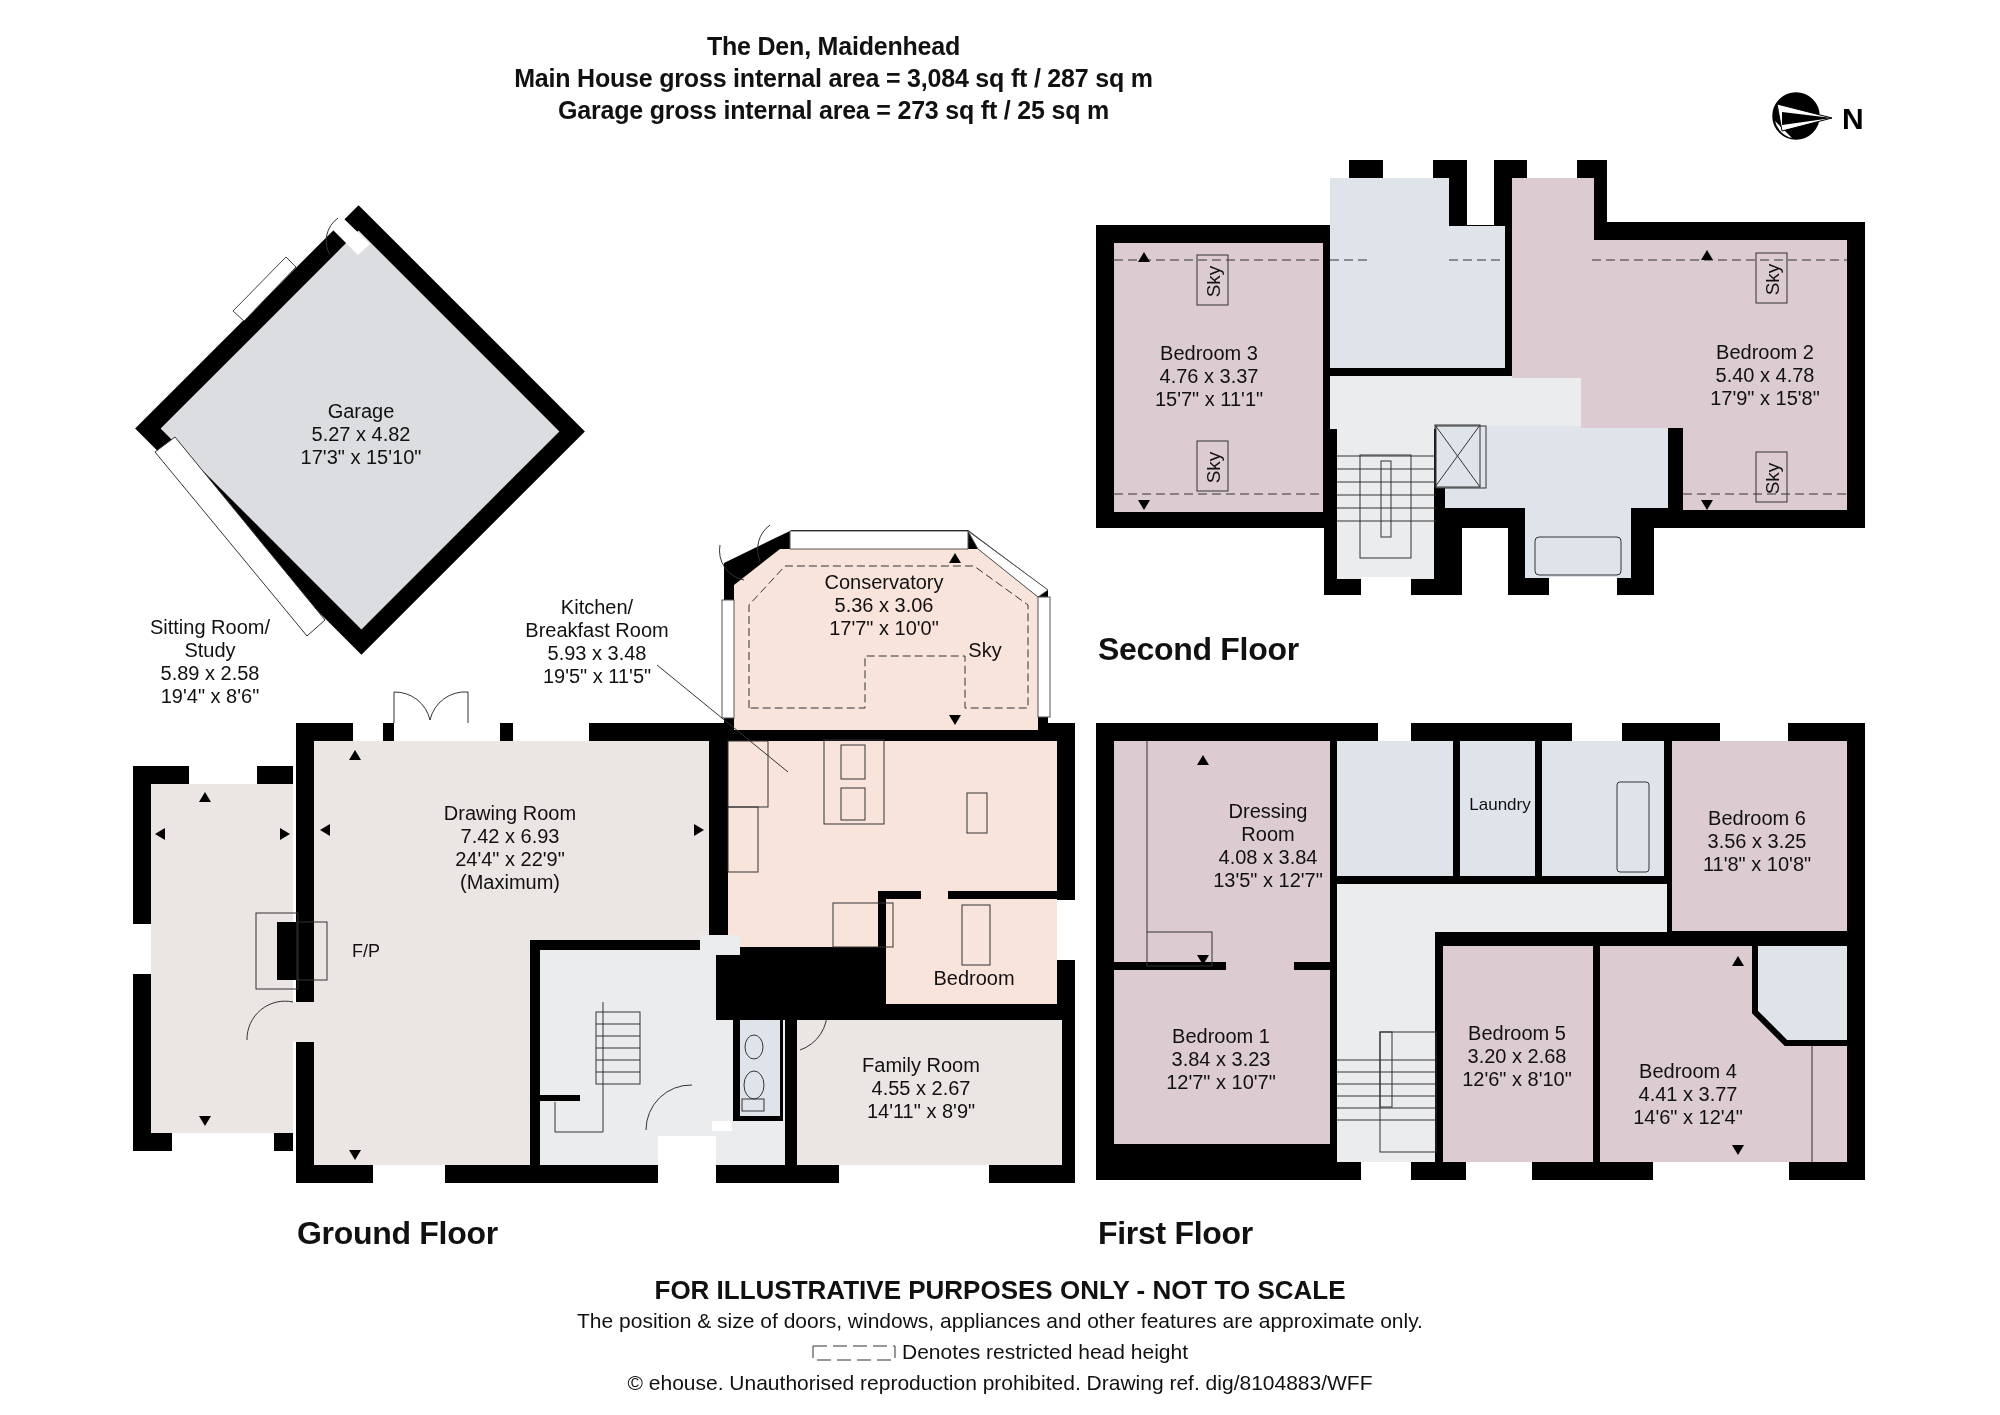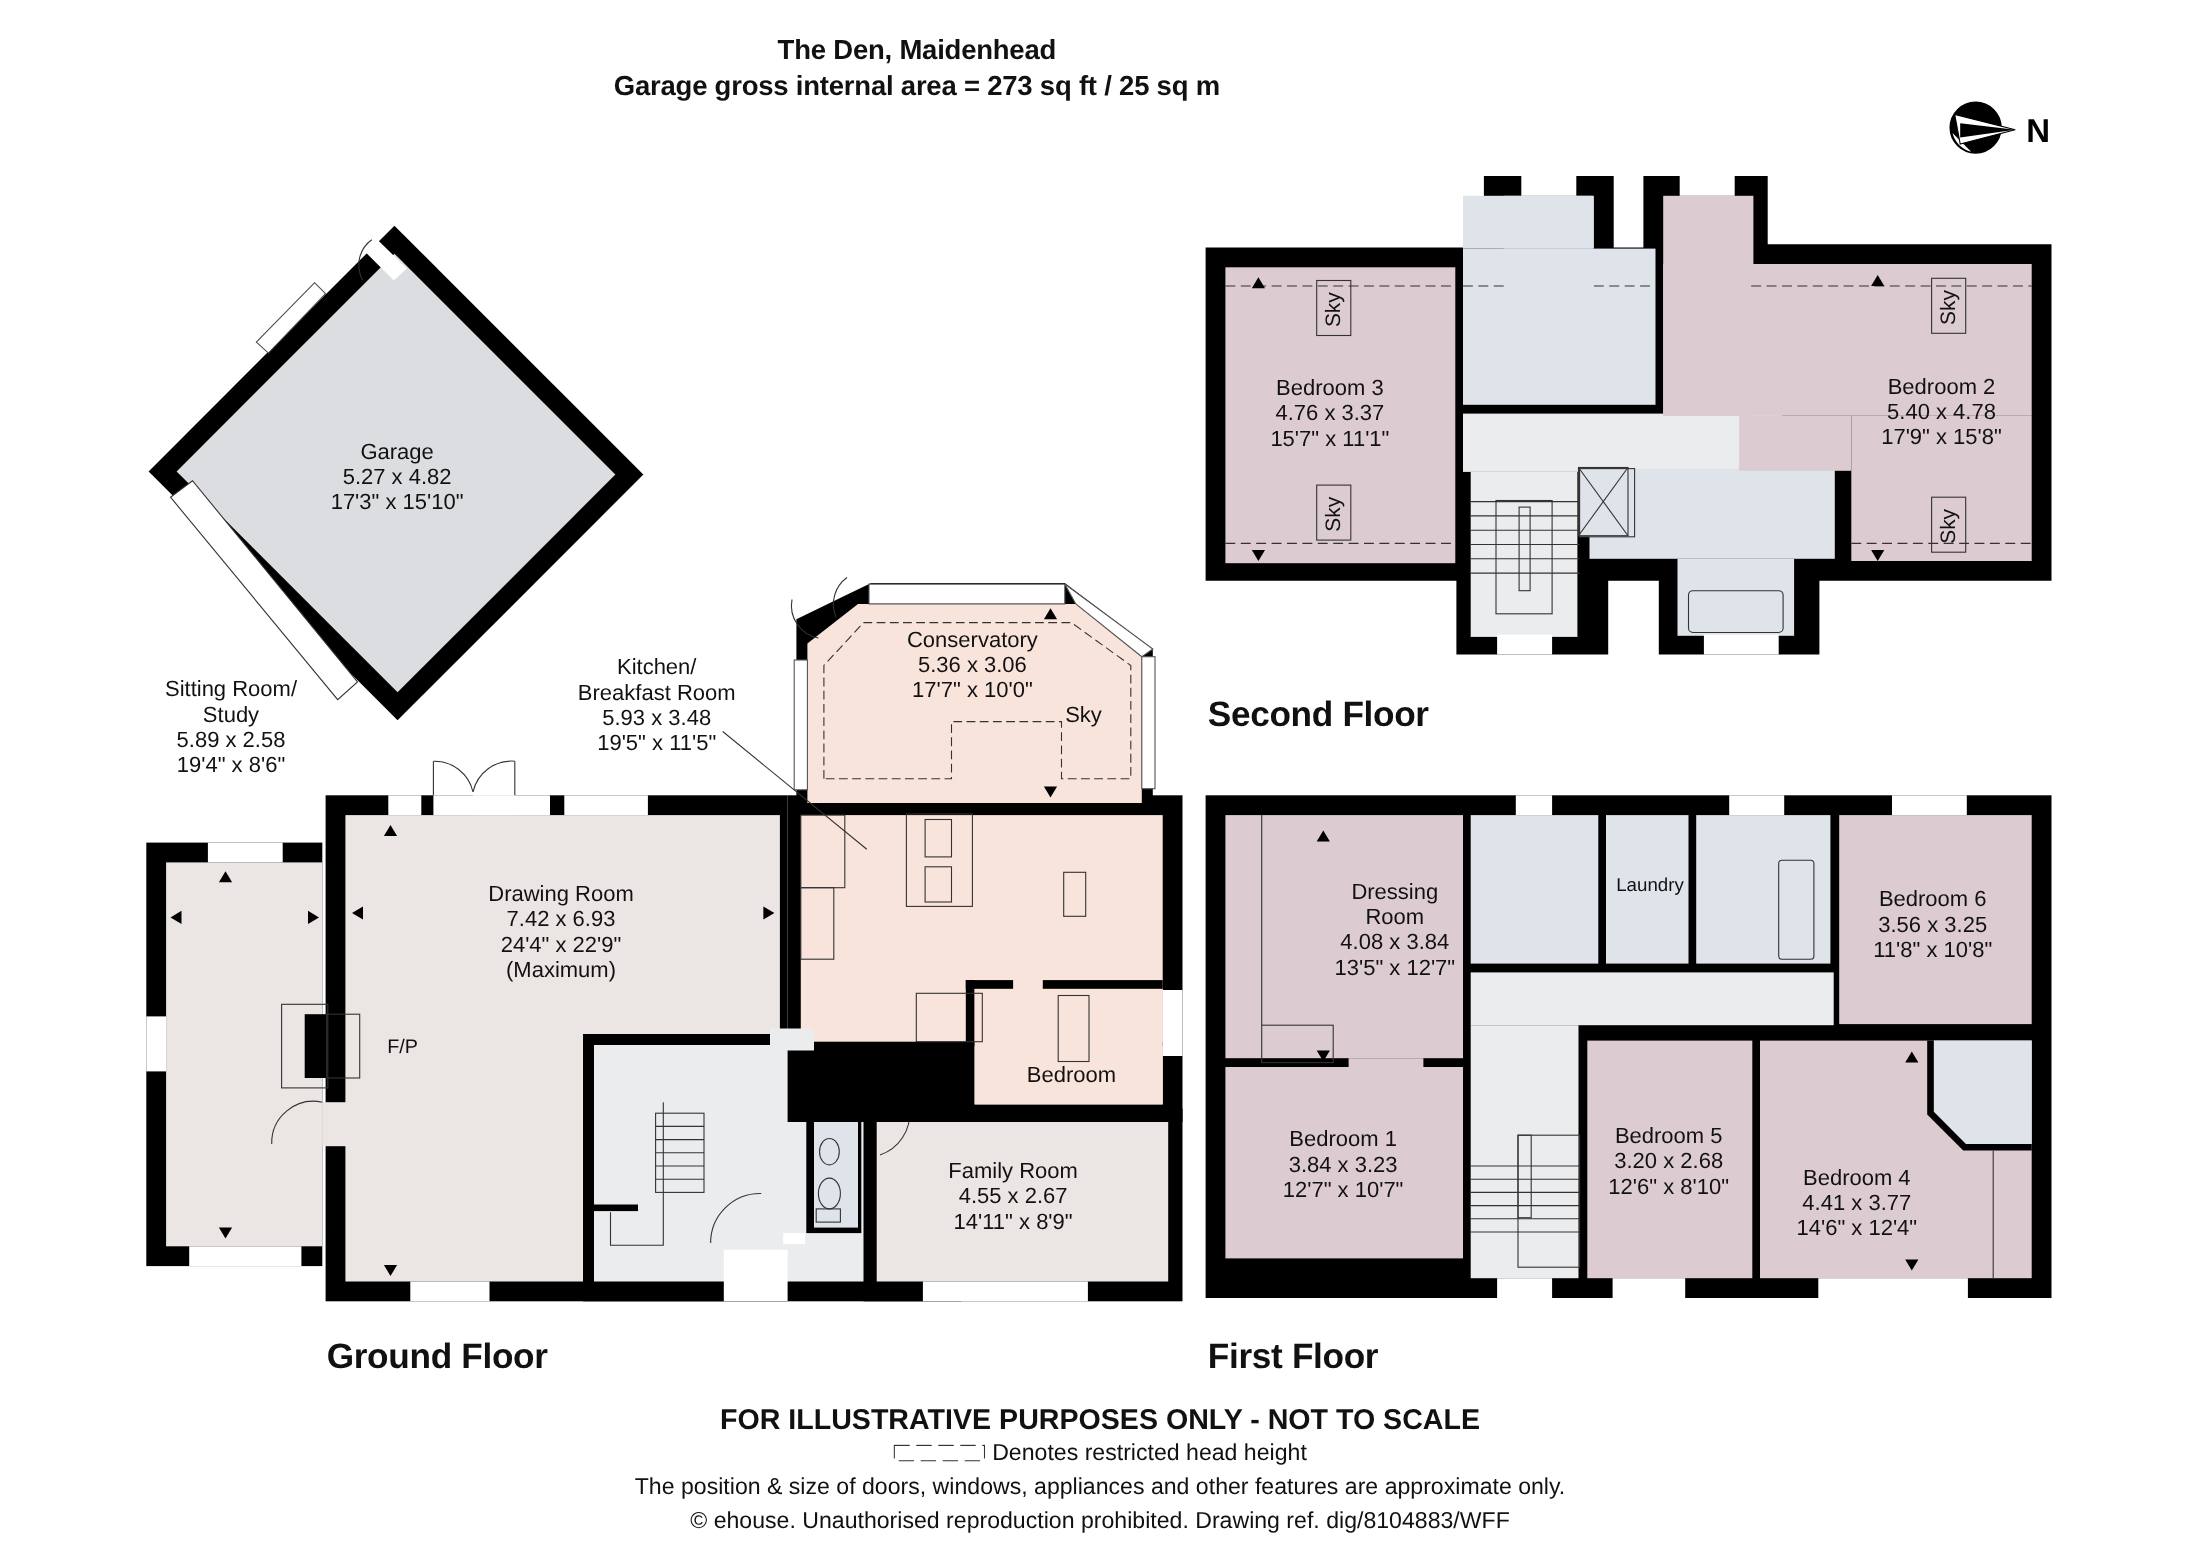--- a/index.html
+++ b/index.html
@@ -13,20 +13,21 @@
   .floor-title { position:absolute; font-weight:bold; font-size:32px; letter-spacing:-0.3px; }
   .footer { position:absolute; left:0; top:1275px; width:2000px; text-align:center; }
   .footer .f1 { font-weight:bold; font-size:26px; line-height:30px; }
   .footer .f2 { font-size:21px; line-height:31px; }
 </style>
 </head>
 <body>
 
 <div class="header">
   <div class="l">The Den, Maidenhead</div>
+  <div class="l">Main House gross internal area = 3,084 sq ft / 287 sq m</div>
   <div class="l">Garage gross internal area = 273 sq ft / 25 sq m</div>
 </div>
 
 <div class="compass">
   <svg width="110" height="56" viewBox="0 0 110 56">
     <circle cx="26" cy="28" r="23" fill="#000" stroke="#000" stroke-width="1.5"></circle>
     <path d="M5 33 A23 23 0 0 0 22 50 L 10 38 Z" fill="#fff"></path>
     <polygon points="7,16 62,30 12,43" fill="#fff" stroke="#000" stroke-width="1"></polygon>
     <polygon points="12,24 62,30 12,37" fill="#000"></polygon>
     <text x="72" y="41" font-family="Liberation Sans, sans-serif" font-size="30" font-weight="bold">N</text>
@@ -361,20 +362,20 @@
 <div class="lbl" style="left:1213px; top:456px; transform:translateX(-50%) rotate(-90deg); font-size:19px;">Sky</div>
 <div class="lbl" style="left:1772px; top:268px; transform:translateX(-50%) rotate(-90deg); font-size:19px;">Sky</div>
 <div class="lbl" style="left:1772px; top:467px; transform:translateX(-50%) rotate(-90deg); font-size:19px;">Sky</div>
 
 <div class="floor-title" style="left:297px; top:1215px;">Ground Floor</div>
 <div class="floor-title" style="left:1098px; top:1215px;">First Floor</div>
 <div class="floor-title" style="left:1098px; top:631px;">Second Floor</div>
 
 <div class="footer">
   <div class="f1">FOR ILLUSTRATIVE PURPOSES ONLY - NOT TO SCALE</div>
+  <div class="f2">The position &amp; size of doors, windows, appliances and other features are approximate only.</div>
   <div class="f2">
     <svg width="84" height="16" style="vertical-align:-2px; margin-right:6px;">
       <rect x="1" y="1" width="82" height="14" fill="none" stroke="#333" stroke-width="1" stroke-dasharray="14,6"></rect>
     </svg><span>Denotes restricted head height</span>
   </div>
-  <div class="f2">The position &amp; size of doors, windows, appliances and other features are approximate only.</div>
   <div class="f2">© ehouse. Unauthorised reproduction prohibited. Drawing ref. dig/8104883/WFF</div>
 </div>
 
 </body></html>

